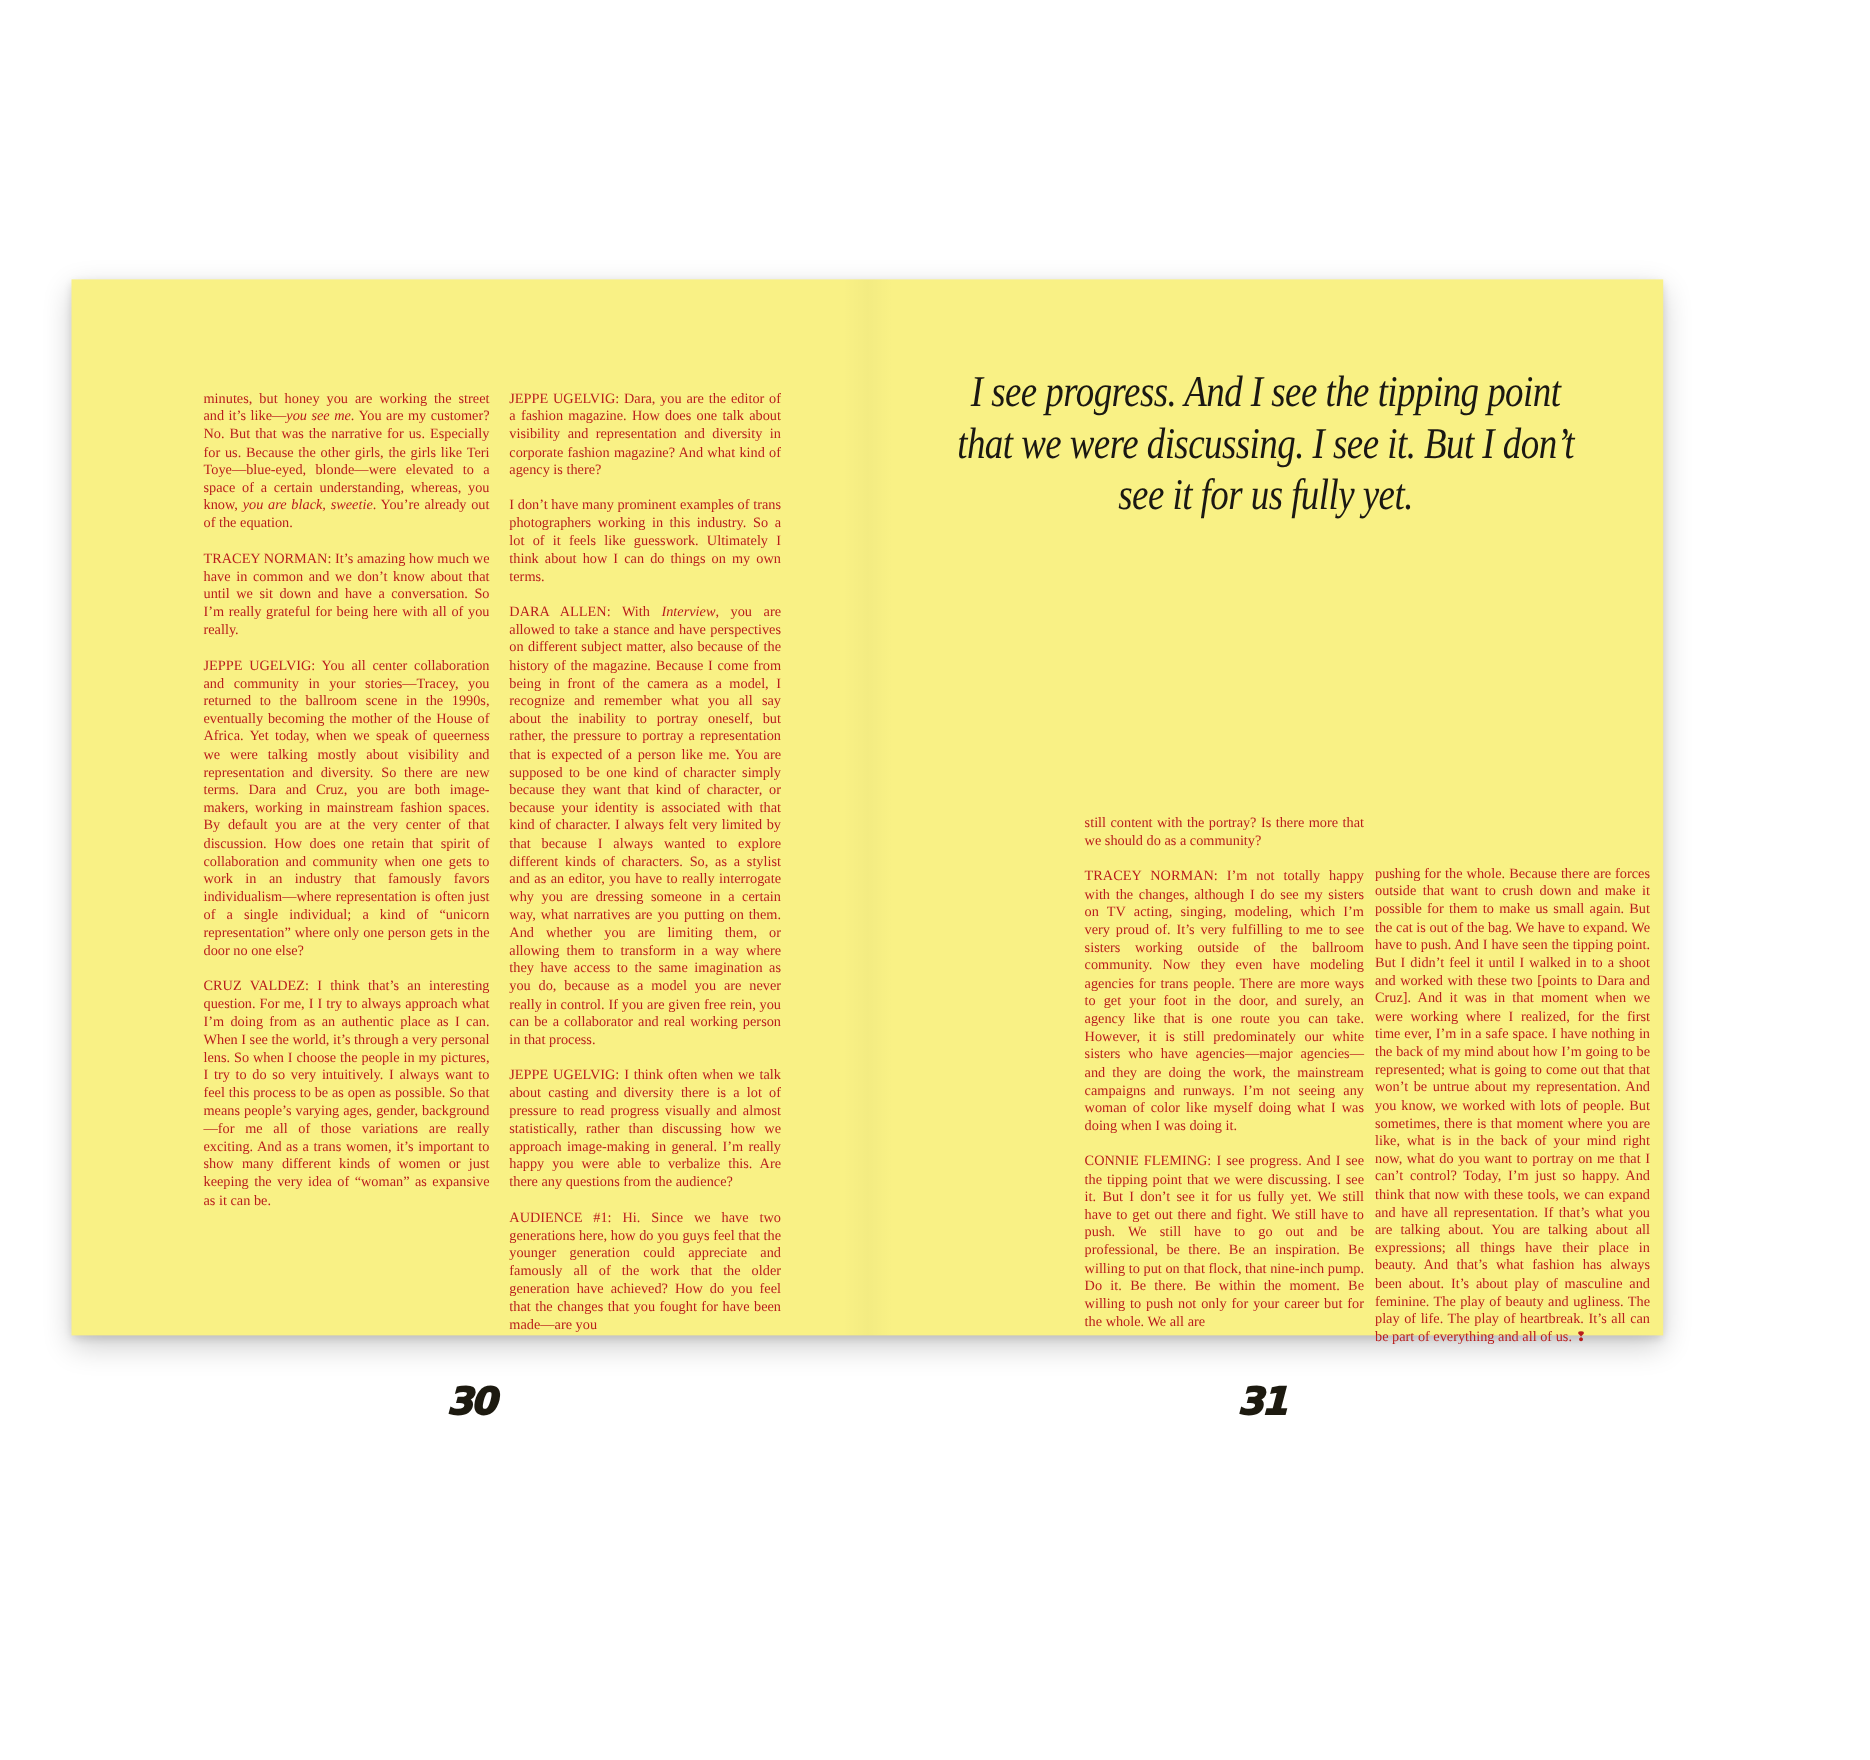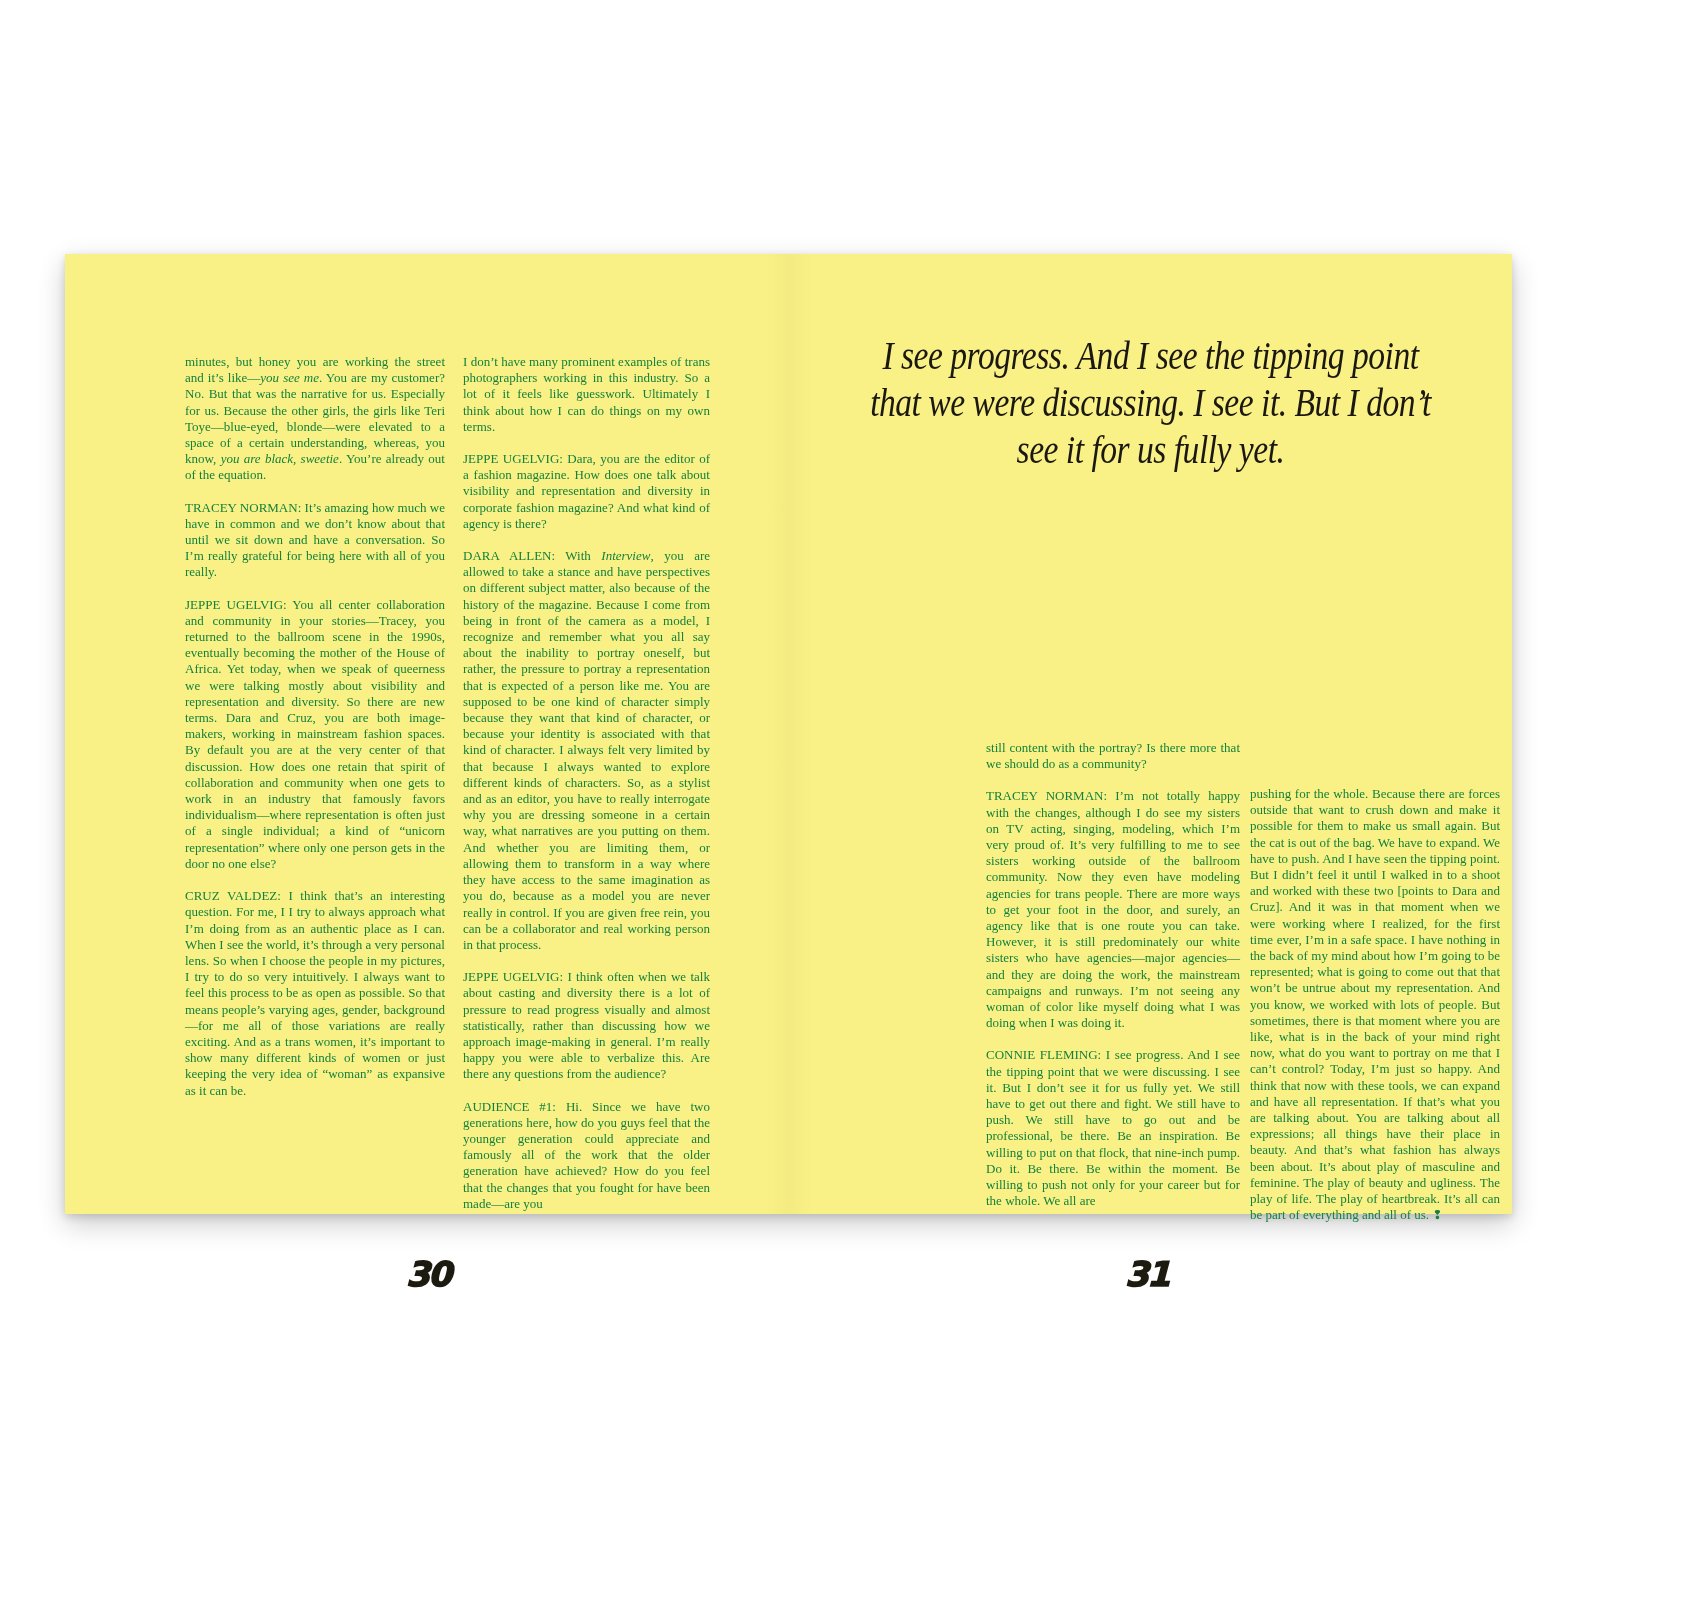--- a/index.html
+++ b/index.html
@@ -14,21 +14,21 @@
   }
   
   .spread::before{
     content:"";position:absolute;left:50%;top:0;width:46px;height:100%;
     transform:translateX(-50%);
     background:linear-gradient(90deg, rgba(0,0,0,0) 0%, rgba(0,0,0,0.025) 50%, rgba(0,0,0,0) 100%);
     pointer-events:none;
   }
   .col{
     position:absolute;
-    font-size:13px;line-height:16.2px;color:#15803d;
+    font-size:13px;line-height:16.2px;color:#b91c1c;
     text-align:justify;
   }
   .col1{left:120px;top:100px;width:260px;}
   .col2{left:398px;top:100px;width:247px;}
   .col3{left:921px;top:486px;width:254px;}
   .col4{left:1185px;top:486px;width:250px;margin-top:46px;}
   .para{margin:0;padding:0;}
   .para + .para{margin-top:16px;}
   .para.indent{margin-top:0;text-indent:15px;}
   .it{font-style:italic;}
@@ -61,22 +61,22 @@
       <div class="quote-line">see it for us fully yet.</div>
     </div>
 
     <div class="col col1">
         <p class="para"><span>minutes, but honey you are working the street and it’s like—</span><span class="it">you see me</span><span>. You are my customer? No. But that was the narrative for us. Especially for us. Because the other girls, the girls like Teri Toye—blue-eyed, blonde—were elevated to a space of a certain understanding, whereas, you know, </span><span class="it">you are black, sweetie</span><span>. You’re already out of the equation.</span></p>
         <p class="para"><span>TRACEY NORMAN:  It’s amazing how much we have in common and we don’t know about that until we sit down and have a conversation. So I’m really grateful for being here with all of you really.</span></p>
         <p class="para"><span>JEPPE UGELVIG: You all center collaboration and community in your stories—Tracey, you returned to the ballroom scene in the 1990s, eventually becoming the mother of the House of Africa. Yet today, when we speak of queerness we were talking mostly about visibility and representation and diversity. So there are new terms. Dara and Cruz, you are both image-makers, working in mainstream fashion spaces. By default you are at the very center of that discussion. How does one retain that spirit of collaboration and community when one gets to work in an industry that famously favors individualism—where representation is often just of a single individual; a kind of “unicorn representation” where only one person gets in the door no one else?</span></p>
         <p class="para"><span>CRUZ VALDEZ: I think that’s an interesting question. For me, I I try to always approach what I’m doing from as an authentic place as I can. When I see the world, it’s through a very personal lens. So when I choose the people in my pictures, I try to do so very intuitively. I always want to feel this process to be as open as possible. So that means people’s varying ages, gender, background—for me all of those variations are really exciting. And as a trans women, it’s important to show many different kinds of women or just keeping the very idea of “woman” as expansive as it can be.</span></p>
       </div>
     <div class="col col2">
+        <p class="para"><span>JEPPE UGELVIG:  Dara, you are the editor of a fashion magazine. How does one talk about visibility and representation and diversity in corporate fashion magazine? And what kind of agency is there?</span></p>
         <p class="para"><span>I don’t have many prominent examples of trans photographers working in this industry. So a lot of it feels like guesswork. Ultimately I think about how I can do things on my own terms.</span></p>
-        <p class="para"><span>JEPPE UGELVIG:  Dara, you are the editor of a fashion magazine. How does one talk about visibility and representation and diversity in corporate fashion magazine? And what kind of agency is there?</span></p>
         <p class="para"><span>DARA ALLEN:  With </span><span class="it">Interview</span><span>, you are allowed to take a stance and have perspectives on different subject matter, also because of the history of the magazine. Because I come from being in front of the camera as a model, I recognize and remember what you all say about the inability to portray oneself, but rather, the pressure to portray a representation that is expected of a person like me. You are supposed to be one kind of character simply because they want that kind of character, or because your identity is associated with that kind of character. I always felt very limited by that because I always wanted to explore different kinds of characters. So, as a stylist and as an editor, you have to really interrogate why you are dressing someone in a certain way, what narratives are you putting on them. And whether you are limiting them, or allowing them to transform in a way where they have access to the same imagination as you do, because as a model you are never really in control. If you are given free rein, you can be a collaborator and real working person in that process.</span></p>
         <p class="para"><span>JEPPE UGELVIG: I think often when we talk about casting  and diversity there is a lot of pressure to read progress visually and almost statistically, rather than discussing how we approach image-making in general. I’m really happy you were able to verbalize this. Are there any questions from the audience?</span></p>
         <p class="para"><span>AUDIENCE #1: Hi. Since we have two generations here, how do you guys feel that the younger generation could appreciate and famously all of the work that the older generation have achieved? How do you feel that the changes that you fought for have been made—are you</span></p>
       </div>
     <div class="col col3">
         <p class="para"><span>still content with the portray? Is there more that we should do as a community?</span></p>
         <p class="para"><span>TRACEY NORMAN: I’m not totally happy with the changes, although I do see my sisters on TV acting, singing, modeling, which I’m very proud of. It’s very fulfilling to me to see sisters working outside of the ballroom community. Now they even have modeling agencies for trans people. There are more ways to get your foot in the door, and surely, an agency like that is one route you can take. However, it is still predominately our white sisters who have agencies—major agencies—and they are doing the work, the mainstream campaigns and runways. I’m not seeing any woman of color like myself doing what I was doing when I was doing it.</span></p>
         <p class="para"><span>CONNIE FLEMING: I see progress. And I see the tipping point that we were discussing. I see it. But I don’t see it for us fully yet. We still have to get out there and fight. We still have to push. We still have to go out and be professional, be there. Be an inspiration. Be willing to put on that flock, that nine-inch pump. Do it. Be there. Be within the moment. Be willing to push not only for your career but for the whole. We all are</span></p>
       </div>
     <div class="col col4">

